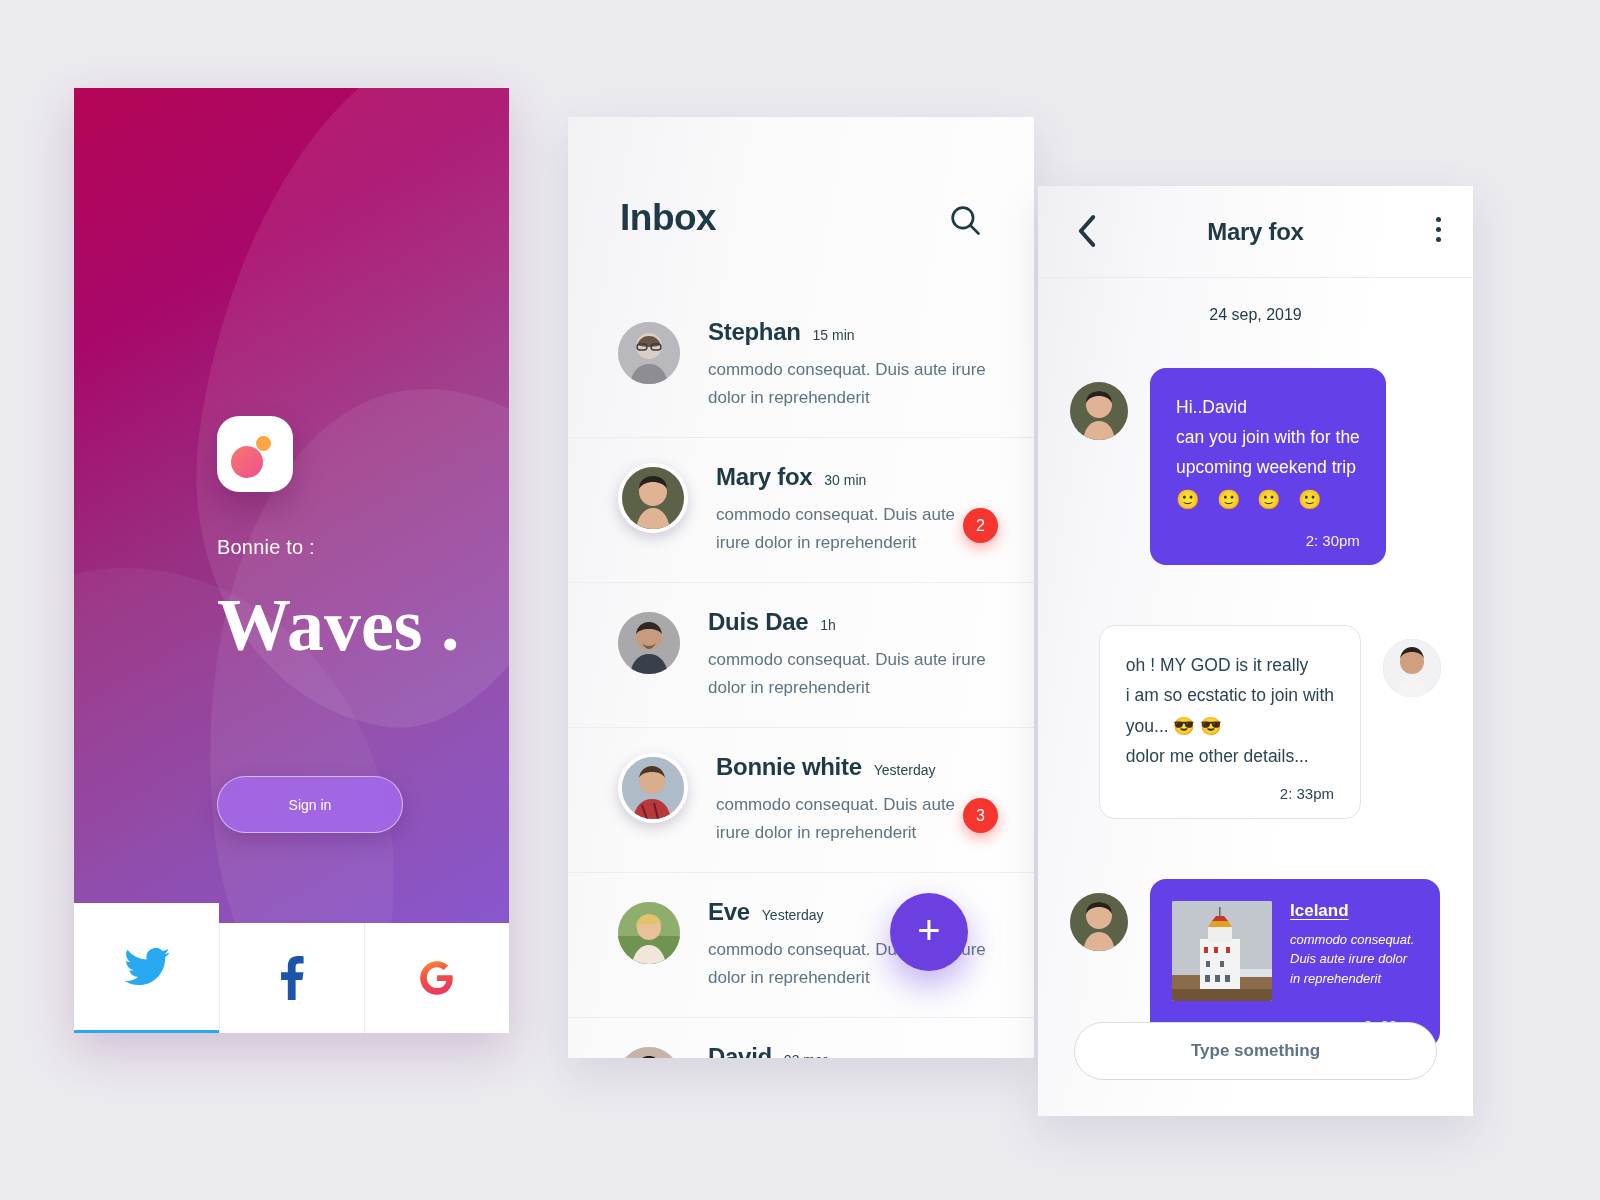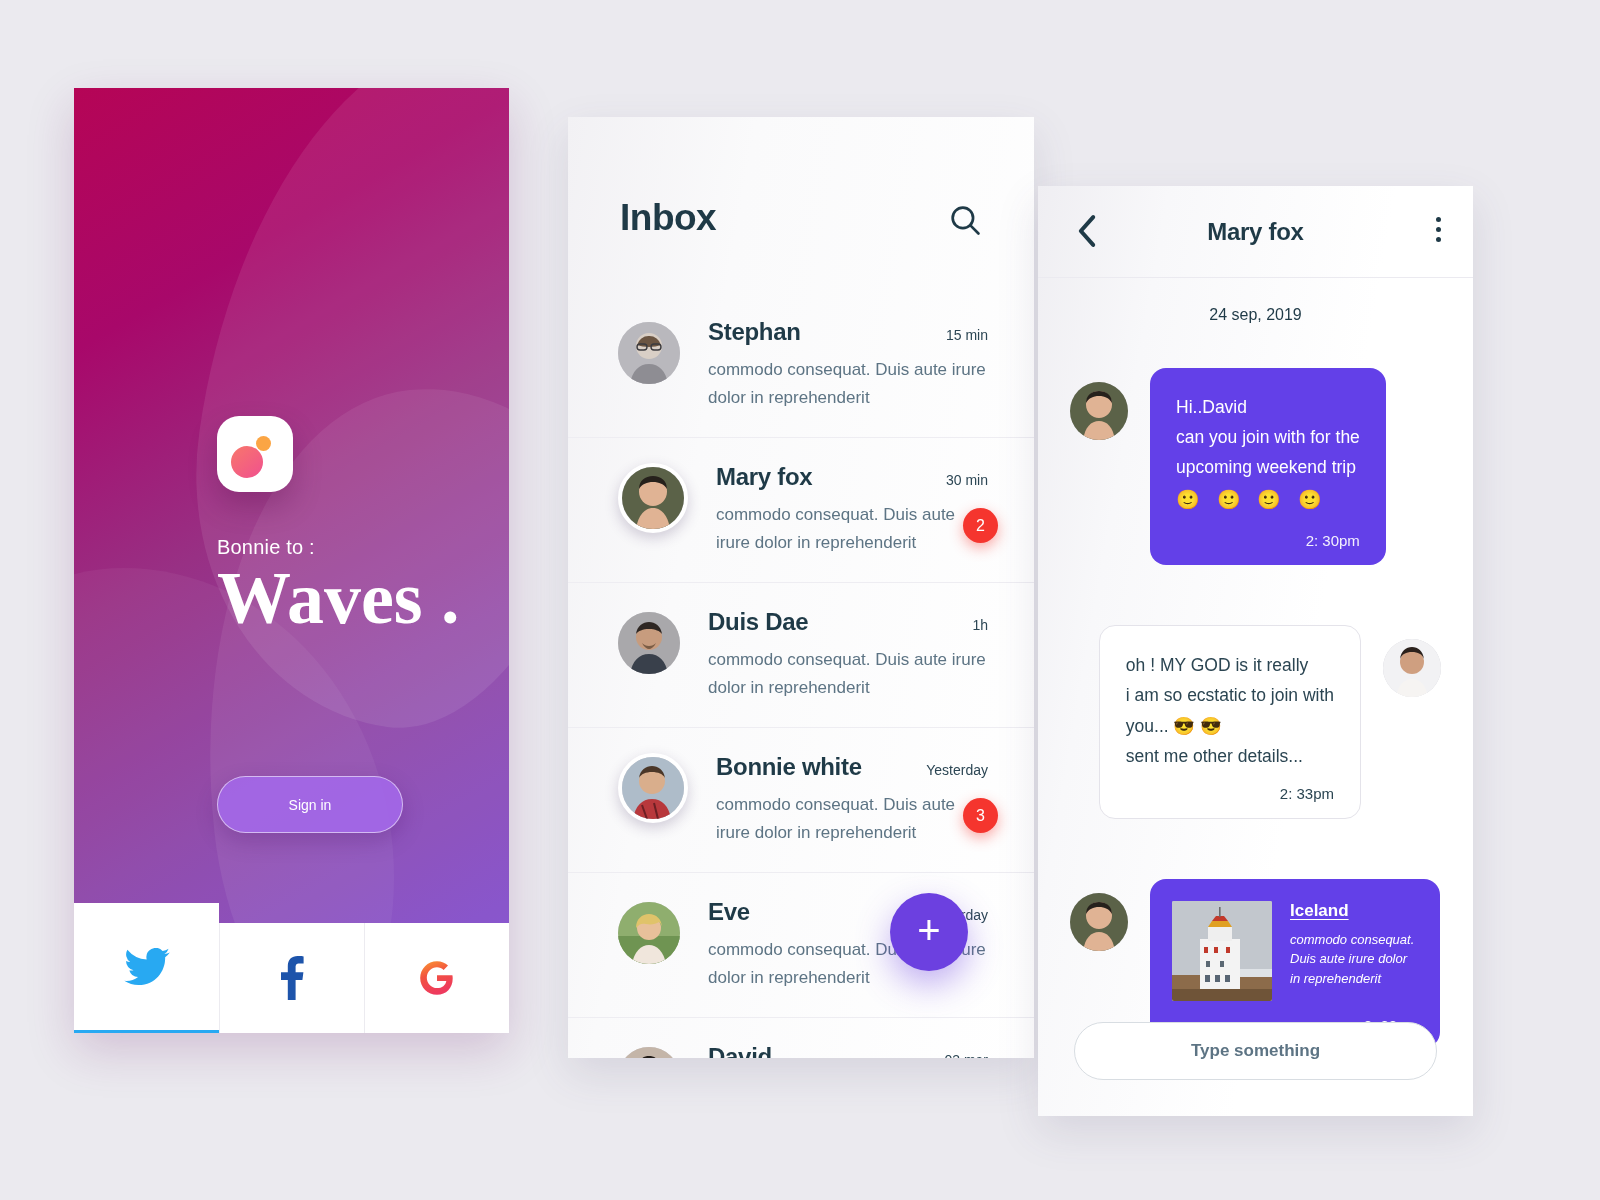--- a/index.html
+++ b/index.html
@@ -57,21 +57,21 @@
     position: absolute; right: 22px; top: 20px;
     width: 15px; height: 15px; border-radius: 50%;
     background: #fba544;
   }
 
   .welcome-to {
     position: absolute; left: 143px; top: 448px;
     color: #ffffff; font-size: 20px; letter-spacing: .2px;
   }
   .brand-name {
-    position: absolute; left: 143px; top: 473px;
+    position: absolute; left: 143px; top: 500px;
     color: #ffffff;
     font-family: "Liberation Serif", serif;
     font-size: 74px; font-weight: bold; letter-spacing: 0px;
     line-height: 1;
   }
 
   .signin-btn {
     position: absolute; left: 143px; top: 688px;
     width: 186px; height: 57px;
     border-radius: 30px;
@@ -137,21 +137,21 @@
     overflow: hidden; margin-right: 28px; margin-top: 4px;
     background: #cfcfd6;
   }
   .conv-avatar.ringed {
     border: 4px solid #ffffff;
     box-shadow: 0 5px 14px rgba(60,40,90,0.22);
     width: 70px; height: 70px; margin-top: 0;
   }
   .conv-avatar svg { display: block; width: 100%; height: 100%; }
   .conv-body { flex: 1 1 auto; min-width: 0; }
-  .conv-topline { display: flex; align-items: baseline; justify-content: space-between; }
+  .conv-topline { display: flex; align-items: baseline; }
   .conv-name { font-size: 24px; font-weight: bold; color: #1f3a47; letter-spacing: -.3px; }
   .conv-time { font-size: 14px; color: #2c4654; white-space: nowrap; margin-left: 12px; }
   .conv-preview {
     margin-top: 10px;
     font-size: 17px; line-height: 1.65; color: #5d7484;
   }
   .conv-badge {
     position: absolute; right: 36px; top: 50%;
     transform: translateY(-2px);
     width: 35px; height: 35px; border-radius: 50%;
@@ -462,21 +462,21 @@
         <div class="bubble-emoji">🙂 🙂 🙂 🙂</div>
         <div class="bubble-time">2: 30pm</div>
       </div>
     </div>
 
     <div class="msg-row right">
       <div class="bubble in">
         <div class="bubble-line">oh ! MY GOD is it really</div>
         <div class="bubble-line">i am so ecstatic to join with</div>
         <div class="bubble-line">you... 😎 😎</div>
-        <div class="bubble-line">sent me other details...</div>
+        <div class="bubble-line">dolor me other details...</div>
         <div class="bubble-time">2: 33pm</div>
       </div>
       <div class="msg-avatar">
         <svg viewBox="0 0 58 58">
             <rect width="58" height="58" fill="#f2f2f4"></rect>
             <circle cx="29" cy="23" r="12" fill="#cf9f80"></circle>
             <path d="M17 20c1-8 6-12 12-12s11 4 12 12c-2-5-6-7-12-7s-10 2-12 7z" fill="#2b211c"></path>
             <path d="M13 58c2-12 8-18 16-18s14 6 16 18z" fill="#f6f4f2"></path>
           </svg>
       </div>

